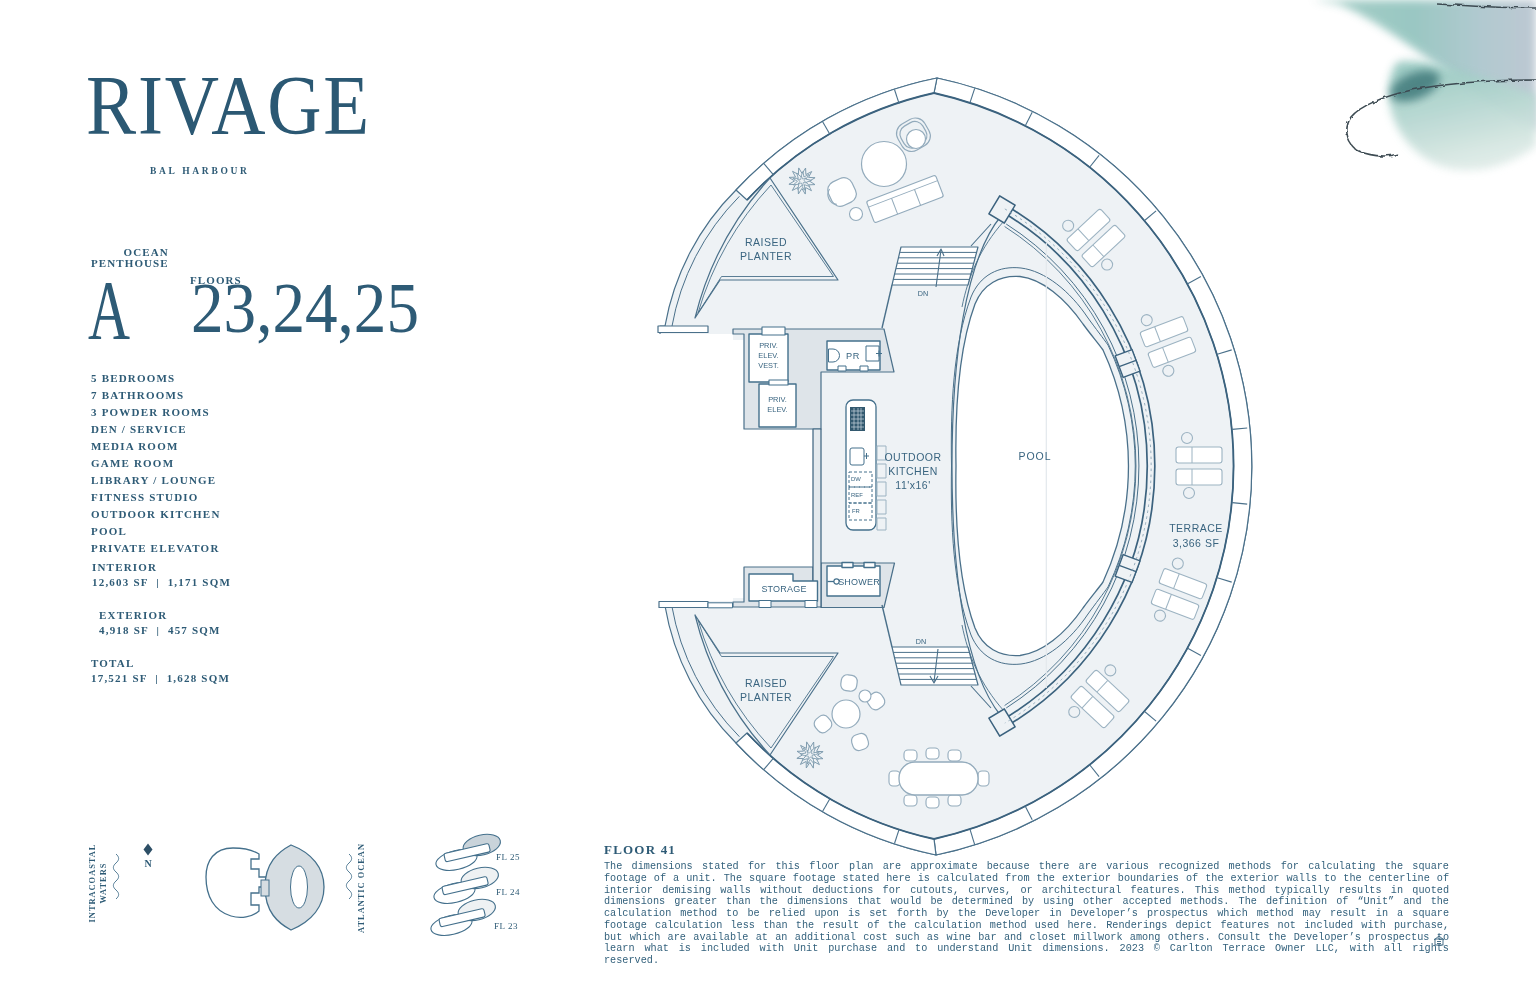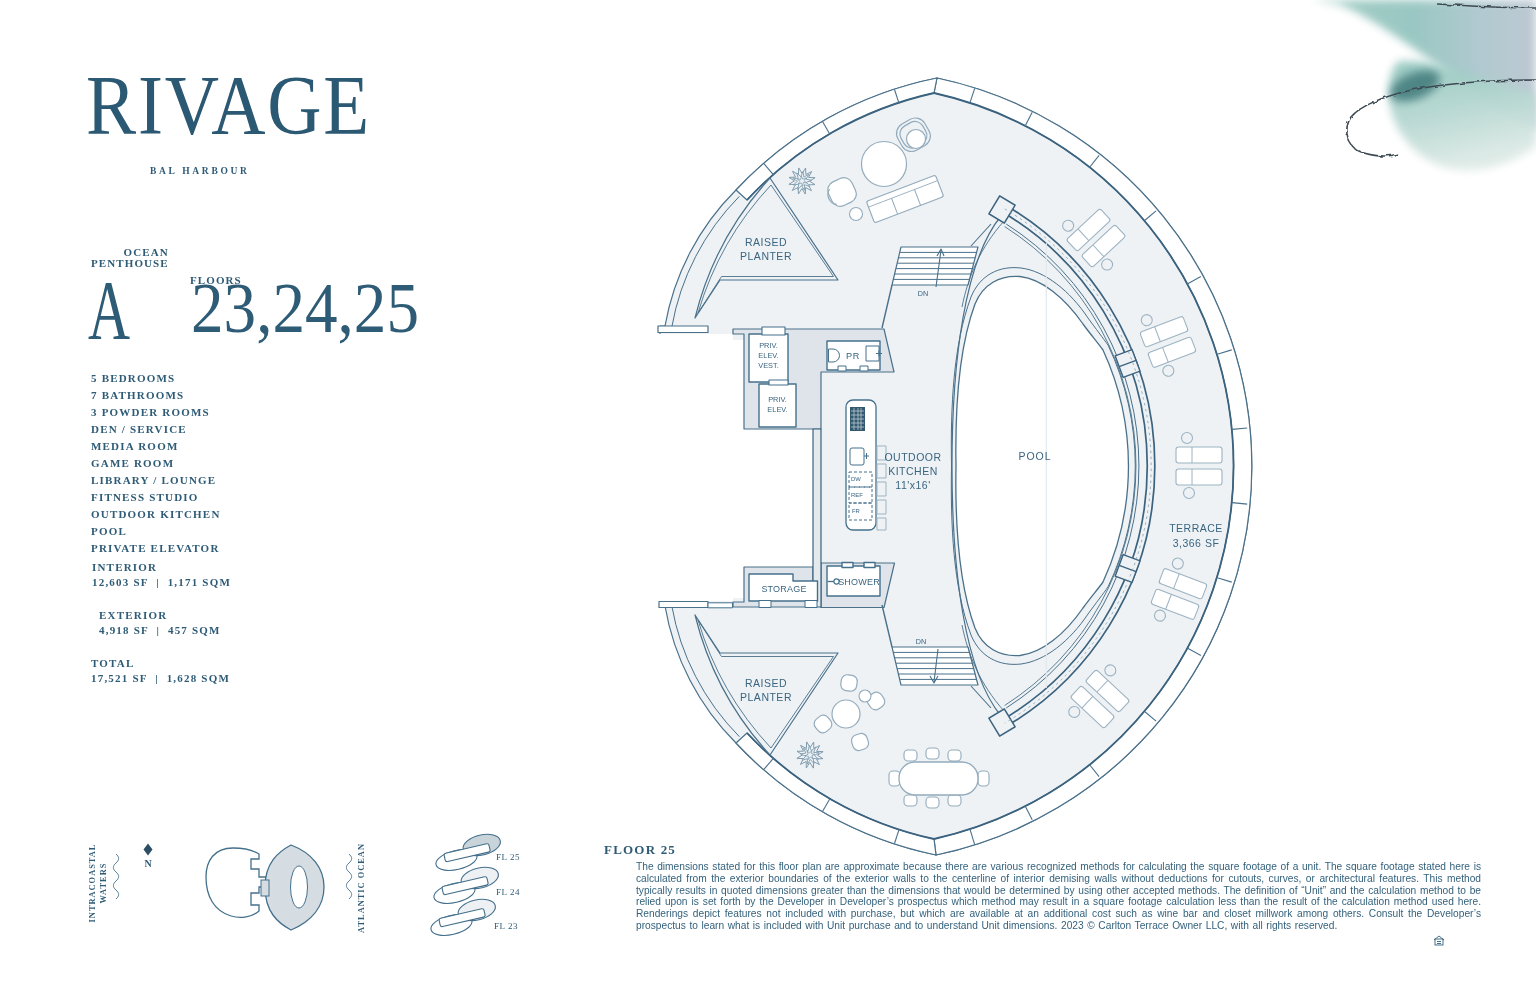--- a/index.html
+++ b/index.html
@@ -9,21 +9,21 @@
     font-size:9.5px;letter-spacing:2.7px;color:#2e5b76;font-weight:bold;}
   .lbl{font-family:"Liberation Serif",serif;color:#2e5b76;font-weight:bold;font-size:11px;
     letter-spacing:1.1px;line-height:10.5px;}
   #featlist{left:91px;top:370px;font-family:"Liberation Serif",serif;color:#2e5b76;font-weight:bold;
     font-size:11px;letter-spacing:1.2px;line-height:17px;white-space:pre;}
   .areablk{font-family:"Liberation Serif",serif;color:#2e5b76;font-weight:bold;font-size:11px;
     letter-spacing:1.2px;line-height:15.4px;white-space:pre;}
   #floorhead{left:604px;top:842px;font-family:"Liberation Serif",serif;color:#2e5b76;font-weight:bold;
     font-size:13px;letter-spacing:1.2px;}
   #disclaimer{left:604px;top:861px;width:845px;color:#33617c;font-size:10.2px;line-height:11.75px;word-spacing:0.75px;
-    text-align:justify;font-family:Liberation Sans, sans-serif;margin-left:32px;}
+    text-align:justify;font-family:Liberation Mono, monospace;}
 </style>
 </head>
 <body>
 <svg class="abs" id="mainsvg" style="left:0;top:0" width="1536" height="994" viewBox="0 0 1536 994" font-family="Liberation Sans, sans-serif">
 
 <defs>
   <linearGradient id="wash1" x1="0" y1="0" x2="1" y2="0">
     <stop offset="0" stop-color="#9cc9c1"></stop>
     <stop offset="0.45" stop-color="#8fc2bc"></stop>
     <stop offset="0.75" stop-color="#a9c4cb"></stop>
@@ -391,14 +391,14 @@
 FITNESS STUDIO
 OUTDOOR KITCHEN
 POOL
 PRIVATE ELEVATOR</div>
 <div class="abs areablk" style="left:92px;top:560px;">INTERIOR
 12,603 SF  |  1,171 SQM</div>
 <div class="abs areablk" style="left:91px;top:608px;margin-left:8px;">EXTERIOR
 4,918 SF  |  457 SQM</div>
 <div class="abs areablk" style="left:91px;top:656px;">TOTAL
 17,521 SF  |  1,628 SQM</div>
-<div class="abs" id="floorhead">FLOOR 25</div>
+<div class="abs" id="floorhead">FLOOR 41</div>
 <div class="abs" id="disclaimer">The dimensions stated for this floor plan are approximate because there are various recognized methods for calculating the square footage of a unit. The square footage stated here is calculated from the exterior boundaries of the exterior walls to the centerline of interior demising walls without deductions for cutouts, curves, or architectural features. This method typically results in quoted dimensions greater than the dimensions that would be determined by using other accepted methods. The definition of “Unit” and the calculation method to be relied upon is set forth by the Developer in Developer’s prospectus which method may result in a square footage calculation less than the result of the calculation method used here. Renderings depict features not included with purchase, but which are available at an additional cost such as wine bar and closet millwork among others. Consult the Developer’s prospectus to learn what is included with Unit purchase and to understand Unit dimensions. 2023 © Carlton Terrace Owner LLC, with all rights reserved.</div>
 
 </body></html>

